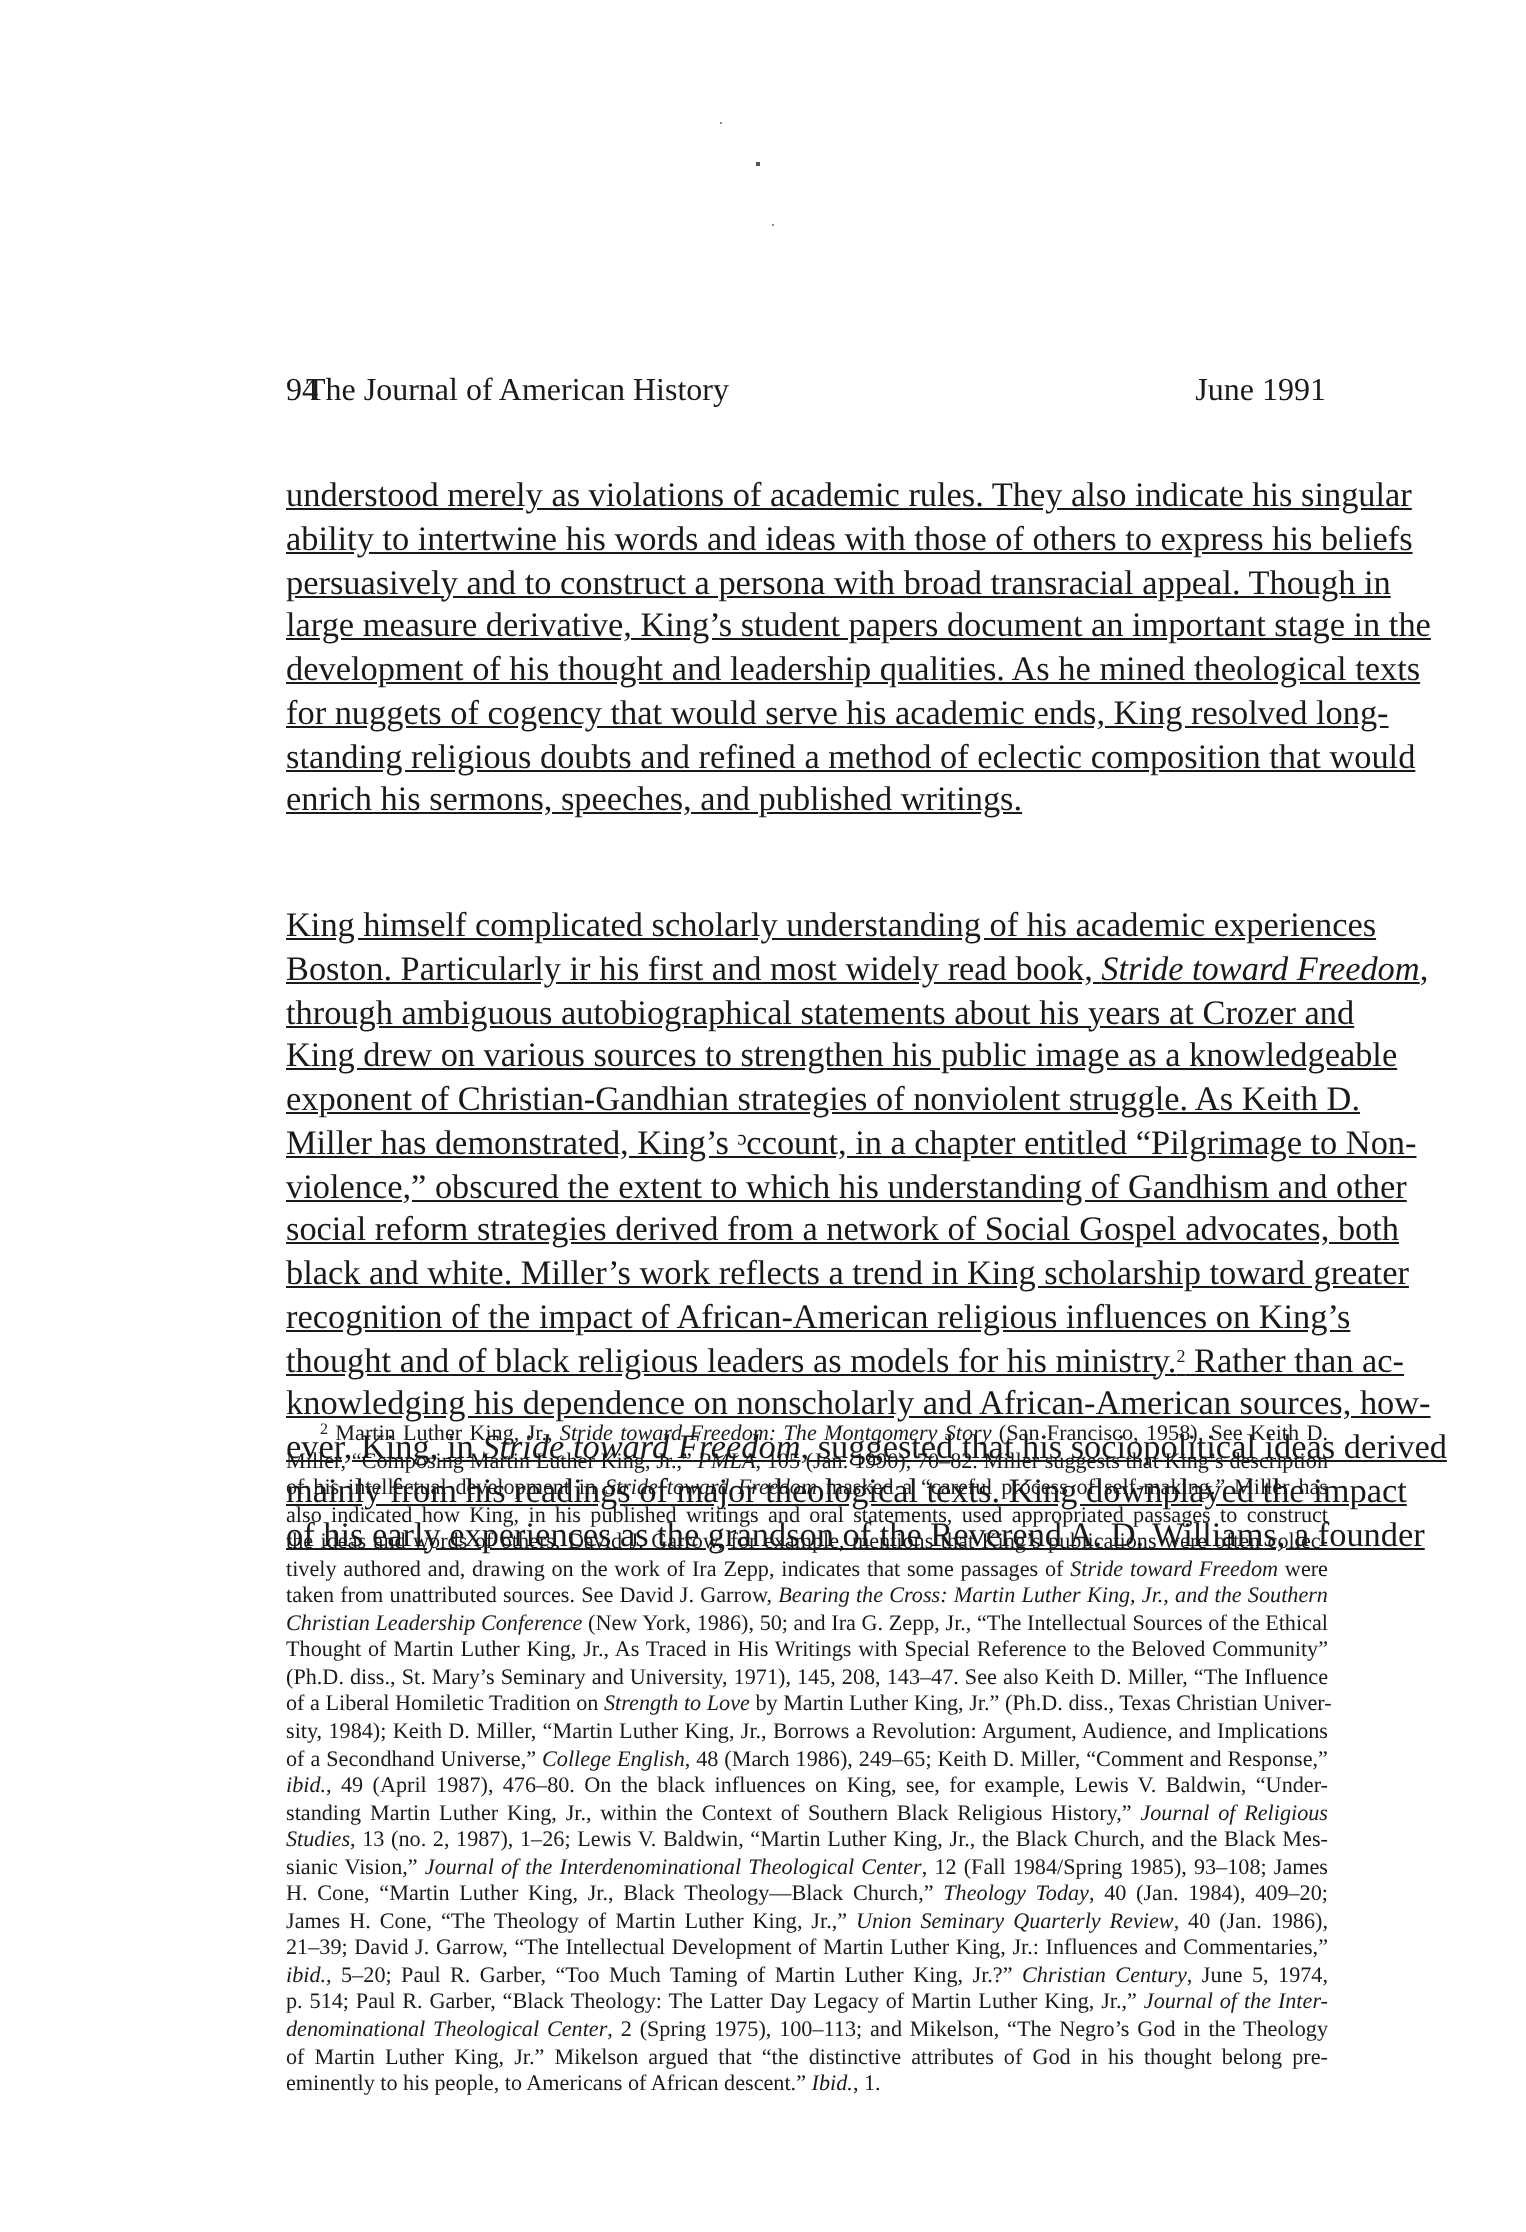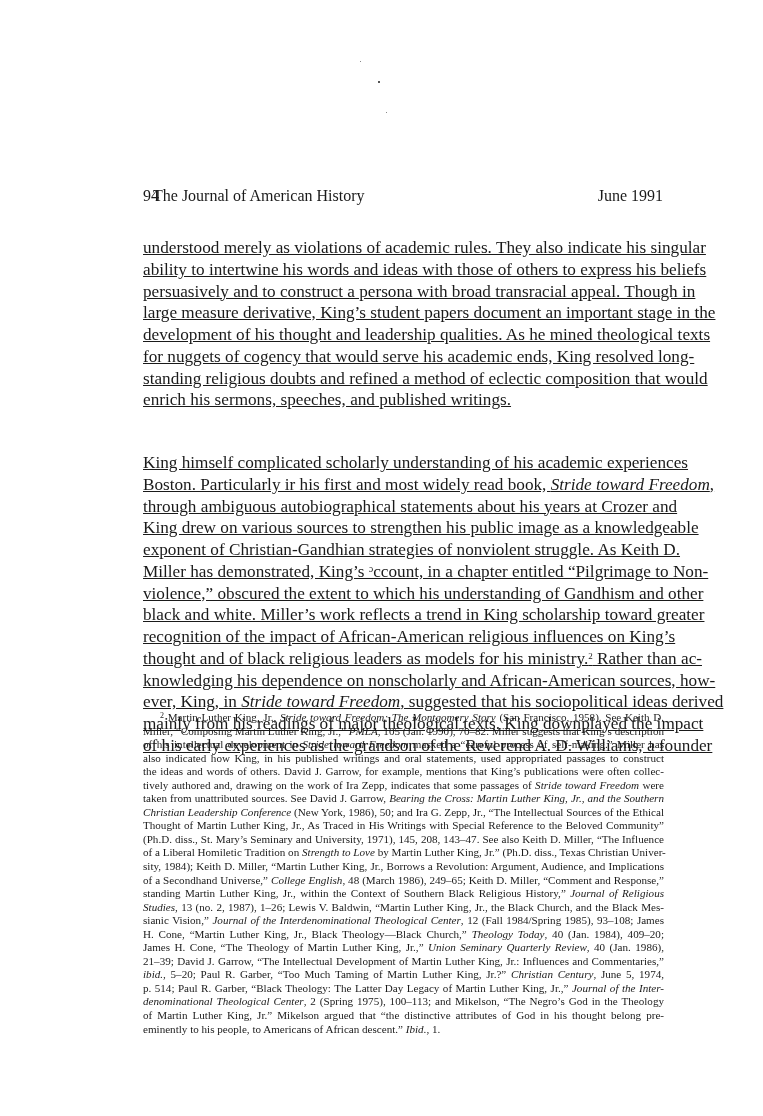--- a/index.html
+++ b/index.html
@@ -49,20 +49,21 @@
     <span class="line last">enrich his sermons, speeches, and published writings.</span>
   </div>
 <div class="para p2" id="p2">
     <span class="line"><span>King himself complicated scholarly understanding of his academic experiences</span></span>
     <span class="line"><span>Boston. Particularly ir his first and most widely read book, </span><i>Stride toward Freedom</i><span>,</span></span>
     <span class="line"><span>through ambiguous autobiographical statements about his years at Crozer and</span></span>
     <span class="line"><span>King drew on various sources to strengthen his public image as a knowledgeable</span></span>
     <span class="line"><span>exponent of Christian-Gandhian strategies of nonviolent struggle. As Keith D.</span></span>
     <span class="line"><span>Miller has demonstrated, King’s ᵓccount, in a chapter entitled “Pilgrimage to Non-</span></span>
     <span class="line"><span>violence,” obscured the extent to which his understanding of Gandhism and other</span></span>
+    <span class="line"><span>social reform strategies derived from a network of Social Gospel advocates, both</span></span>
     <span class="line"><span>black and white. Miller’s work reflects a trend in King scholarship toward greater</span></span>
     <span class="line"><span>recognition of the impact of African-American religious influences on King’s</span></span>
     <span class="line"><span>thought and of black religious leaders as models for his ministry.</span><sup class="fn">2</sup><span> Rather than ac-</span></span>
     <span class="line"><span>knowledging his dependence on nonscholarly and African-American sources, how-</span></span>
     <span class="line"><span>ever, King, in </span><i>Stride toward Freedom</i><span>, suggested that his sociopolitical ideas derived</span></span>
     <span class="line"><span>mainly from his readings of major theological texts. King downplayed the impact</span></span>
     <span class="line"><span>of his early experiences as the grandson of the Reverend A. D. Williams, a founder</span></span>
   </div>
 <div class="footnote" id="fn">
     <span class="line first"><sup class="fn">2</sup> <span>Martin Luther King, Jr., </span><i>Stride toward Freedom: The Montgomery Story</i><span> (San Francisco, 1958). See Keith D.</span></span>
@@ -71,20 +72,21 @@
     <span class="line"><span>also indicated how King, in his published writings and oral statements, used appropriated passages to construct</span></span>
     <span class="line"><span>the ideas and words of others. David J. Garrow, for example, mentions that King’s publications were often collec-</span></span>
     <span class="line"><span>tively authored and, drawing on the work of Ira Zepp, indicates that some passages of </span><i>Stride toward Freedom</i><span> were</span></span>
     <span class="line"><span>taken from unattributed sources. See David J. Garrow, </span><i>Bearing the Cross: Martin Luther King, Jr., and the Southern</i></span>
     <span class="line"><i>Christian Leadership Conference</i><span> (New York, 1986), 50; and Ira G. Zepp, Jr., “The Intellectual Sources of the Ethical</span></span>
     <span class="line"><span>Thought of Martin Luther King, Jr., As Traced in His Writings with Special Reference to the Beloved Community”</span></span>
     <span class="line"><span>(Ph.D. diss., St. Mary’s Seminary and University, 1971), 145, 208, 143–47. See also Keith D. Miller, “The Influence</span></span>
     <span class="line"><span>of a Liberal Homiletic Tradition on </span><i>Strength to Love</i><span> by Martin Luther King, Jr.” (Ph.D. diss., Texas Christian Univer-</span></span>
     <span class="line"><span>sity, 1984); Keith D. Miller, “Martin Luther King, Jr., Borrows a Revolution: Argument, Audience, and Implications</span></span>
     <span class="line"><span>of a Secondhand Universe,” </span><i>College English</i><span>, 48 (March 1986), 249–65; Keith D. Miller, “Comment and Response,”</span></span>
+    <span class="line"><i>ibid.</i><span>, 49 (April 1987), 476–80. On the black influences on King, see, for example, Lewis V. Baldwin, “Under-</span></span>
     <span class="line"><span>standing Martin Luther King, Jr., within the Context of Southern Black Religious History,” </span><i>Journal of Religious</i></span>
     <span class="line"><i>Studies</i><span>, 13 (no. 2, 1987), 1–26; Lewis V. Baldwin, “Martin Luther King, Jr., the Black Church, and the Black Mes-</span></span>
     <span class="line"><span>sianic Vision,” </span><i>Journal of the Interdenominational Theological Center</i><span>, 12 (Fall 1984/Spring 1985), 93–108; James</span></span>
     <span class="line"><span>H. Cone, “Martin Luther King, Jr., Black Theology—Black Church,” </span><i>Theology Today</i><span>, 40 (Jan. 1984), 409–20;</span></span>
     <span class="line"><span>James H. Cone, “The Theology of Martin Luther King, Jr.,” </span><i>Union Seminary Quarterly Review</i><span>, 40 (Jan. 1986),</span></span>
     <span class="line"><span>21–39; David J. Garrow, “The Intellectual Development of Martin Luther King, Jr.: Influences and Commentaries,”</span></span>
     <span class="line"><i>ibid.</i><span>, 5–20; Paul R. Garber, “Too Much Taming of Martin Luther King, Jr.?” </span><i>Christian Century</i><span>, June 5, 1974,</span></span>
     <span class="line"><span>p. 514; Paul R. Garber, “Black Theology: The Latter Day Legacy of Martin Luther King, Jr.,” </span><i>Journal of the Inter-</i></span>
     <span class="line"><i>denominational Theological Center</i><span>, 2 (Spring 1975), 100–113; and Mikelson, “The Negro’s God in the Theology</span></span>
     <span class="line"><span>of Martin Luther King, Jr.” Mikelson argued that “the distinctive attributes of God in his thought belong pre-</span></span>

